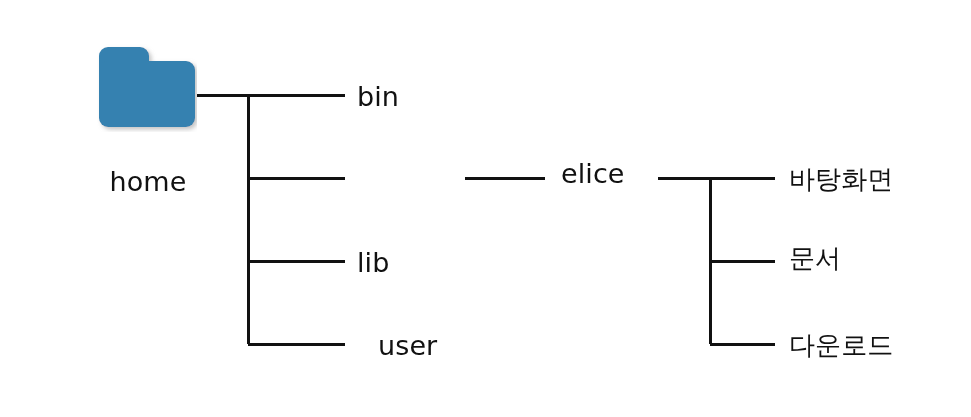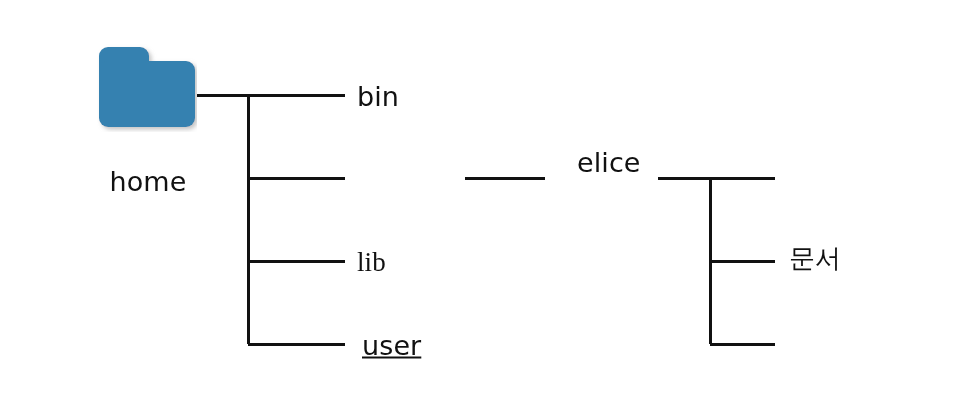--- a/index.html
+++ b/index.html
@@ -49,23 +49,23 @@
   }
   .node-label.centered {
     transform: translate(-50%, -50%);
   }
   .node-label.left-anchored {
     transform: translateY(-50%);
   }
   .label-root   { left: 148px; top: 181px; }
   .label-bin    { left: 357px; top: 96px;  }
   .label-home   { left: 357px; top: 179px; }
-  .label-lib    { left: 357px; top: 262px; font-family: Liberation Serif, serif; }
-  .label-user   { left: 362px; top: 345px; text-decoration: underline; }
-  .label-elice  { left: 561px; top: 162px; margin-left: 16px; }
+  .label-lib    { left: 357px; top: 262px; }
+  .label-user   { left: 378px; top: 345px; }
+  .label-elice  { left: 561px; top: 173px; }
   .label-desktop   { left: 789px; top: 179px; }
   .label-documents { left: 789px; top: 258px; }
   .label-downloads { left: 789px; top: 345px; }
   .ko {
     font-family: "DejaVu Sans", "Liberation Sans", sans-serif;
     font-size: 26px;
   }
 </style>
 </head>
 <body>
@@ -109,17 +109,19 @@
 
   <div class="node-label left-anchored label-bin">bin</div>
 
 
   <div class="node-label left-anchored label-lib">lib</div>
 
   <div class="node-label left-anchored label-user">user</div>
 
   <div class="node-label left-anchored label-elice">elice</div>
 
+  <div class="node-label left-anchored ko label-desktop">바탕화면</div>
 
   <div class="node-label left-anchored ko label-documents">문서</div>
 
+  <div class="node-label left-anchored ko label-downloads">다운로드</div>
 
 </div>
 
 </body></html>

